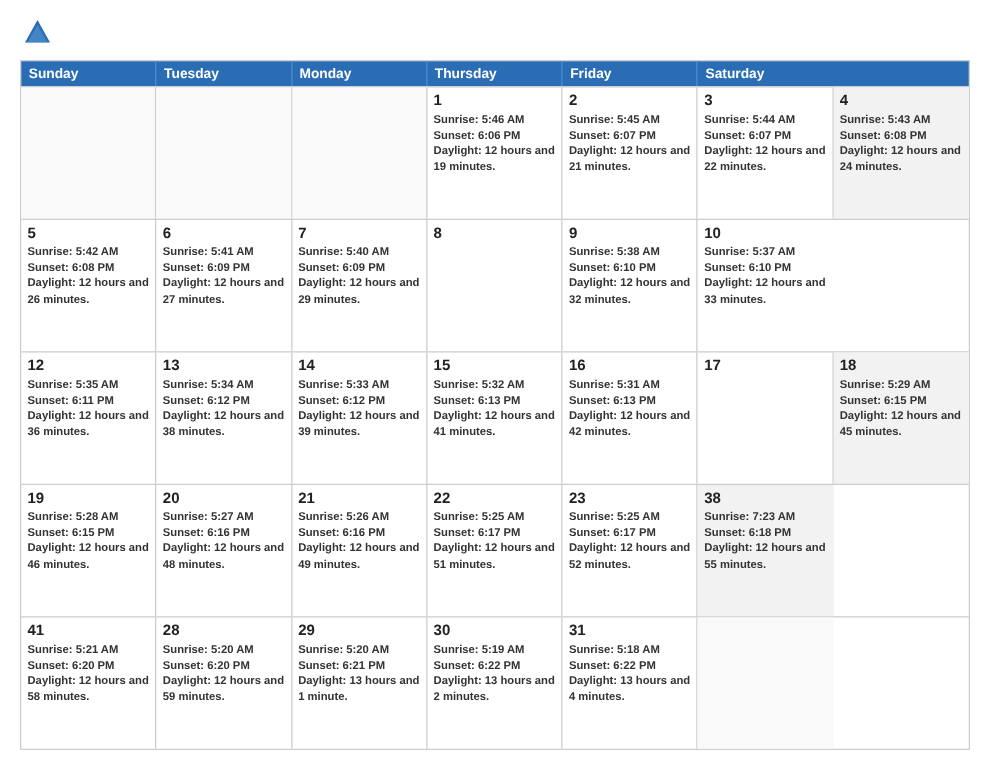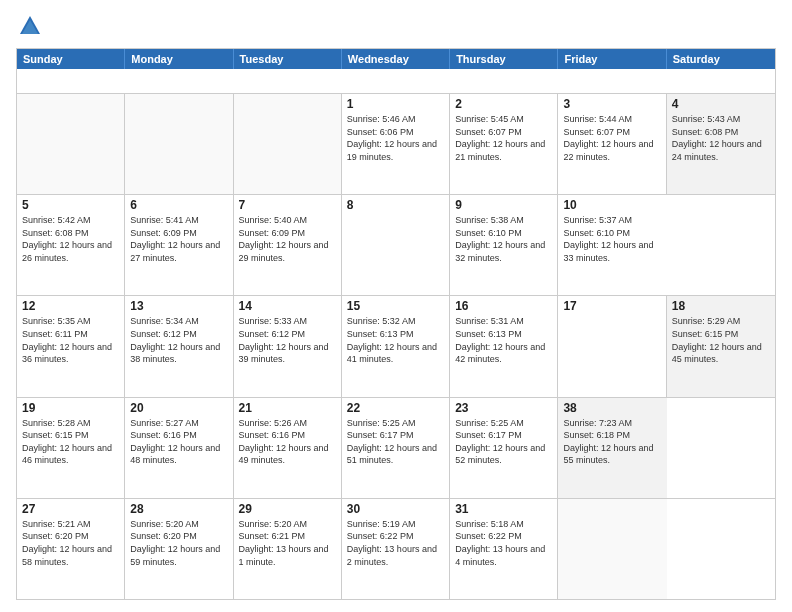--- a/index.html
+++ b/index.html
@@ -58,21 +58,20 @@
     .title-block h2 {
       font-size: 14px;
       font-weight: normal;
       color: #444;
     }
     .calendar {
       flex: 1;
       display: flex;
       flex-direction: column;
       border: 1px solid #ccc;
-      gap: 24px;
     }
     .cal-header-row {
       display: grid;
       grid-template-columns: repeat(7, 1fr);
       background: #2a6db5;
     }
     .cal-header-cell {
       color: #fff;
       font-size: 11px;
       font-weight: bold;
@@ -107,20 +106,21 @@
     .day-num {
       font-size: 12px;
       font-weight: bold;
       color: #222;
       margin-bottom: 2px;
     }
     .day-info {
       font-size: 9px;
       color: #333;
       line-height: 1.4;
+      font-weight: bold;
     }
   </style>
 </head>
 <body>
 
 <div class="page">
   <div class="header">
     <div class="logo">
       <svg class="logo-icon" viewBox="0 0 28 28">
         <polygon points="14,4 24,22 4,22" fill="#2a6db5"></polygon>
@@ -133,23 +133,22 @@
     </div>
     <div class="title-block">
       <h1></h1>
       <h2></h2>
     </div>
   </div>
 
   <div class="calendar">
     <div class="cal-header-row">
     <div class="cal-header-cell">Sunday</div>
+        <div class="cal-header-cell">Tuesday</div>
         <div class="cal-header-cell">Monday</div>
-        <div class="cal-header-cell">Tuesday</div>
-        <div class="cal-header-cell">Wednesday</div>
         <div class="cal-header-cell">Thursday</div>
         <div class="cal-header-cell">Friday</div>
         <div class="cal-header-cell">Saturday</div>
       </div>
     <div class="cal-body">
     <div class="cal-week">
           <div class="cal-cell empty"></div>
           <div class="cal-cell empty"></div>
           <div class="cal-cell empty"></div>
           <div class="cal-cell">
@@ -307,21 +306,21 @@
           <div class="cal-cell shaded">
             <div class="day-num">38</div>
             <div class="day-info">Sunrise: 7:23 AM
 Sunset: 6:18 PM
 Daylight: 12 hours
 and 55 minutes.</div>
           </div>
         </div>
         <div class="cal-week">
           <div class="cal-cell">
-            <div class="day-num">27</div>
+            <div class="day-num">41</div>
             <div class="day-info">Sunrise: 5:21 AM
 Sunset: 6:20 PM
 Daylight: 12 hours
 and 58 minutes.</div>
           </div>
           <div class="cal-cell">
             <div class="day-num">28</div>
             <div class="day-info">Sunrise: 5:20 AM
 Sunset: 6:20 PM
 Daylight: 12 hours

